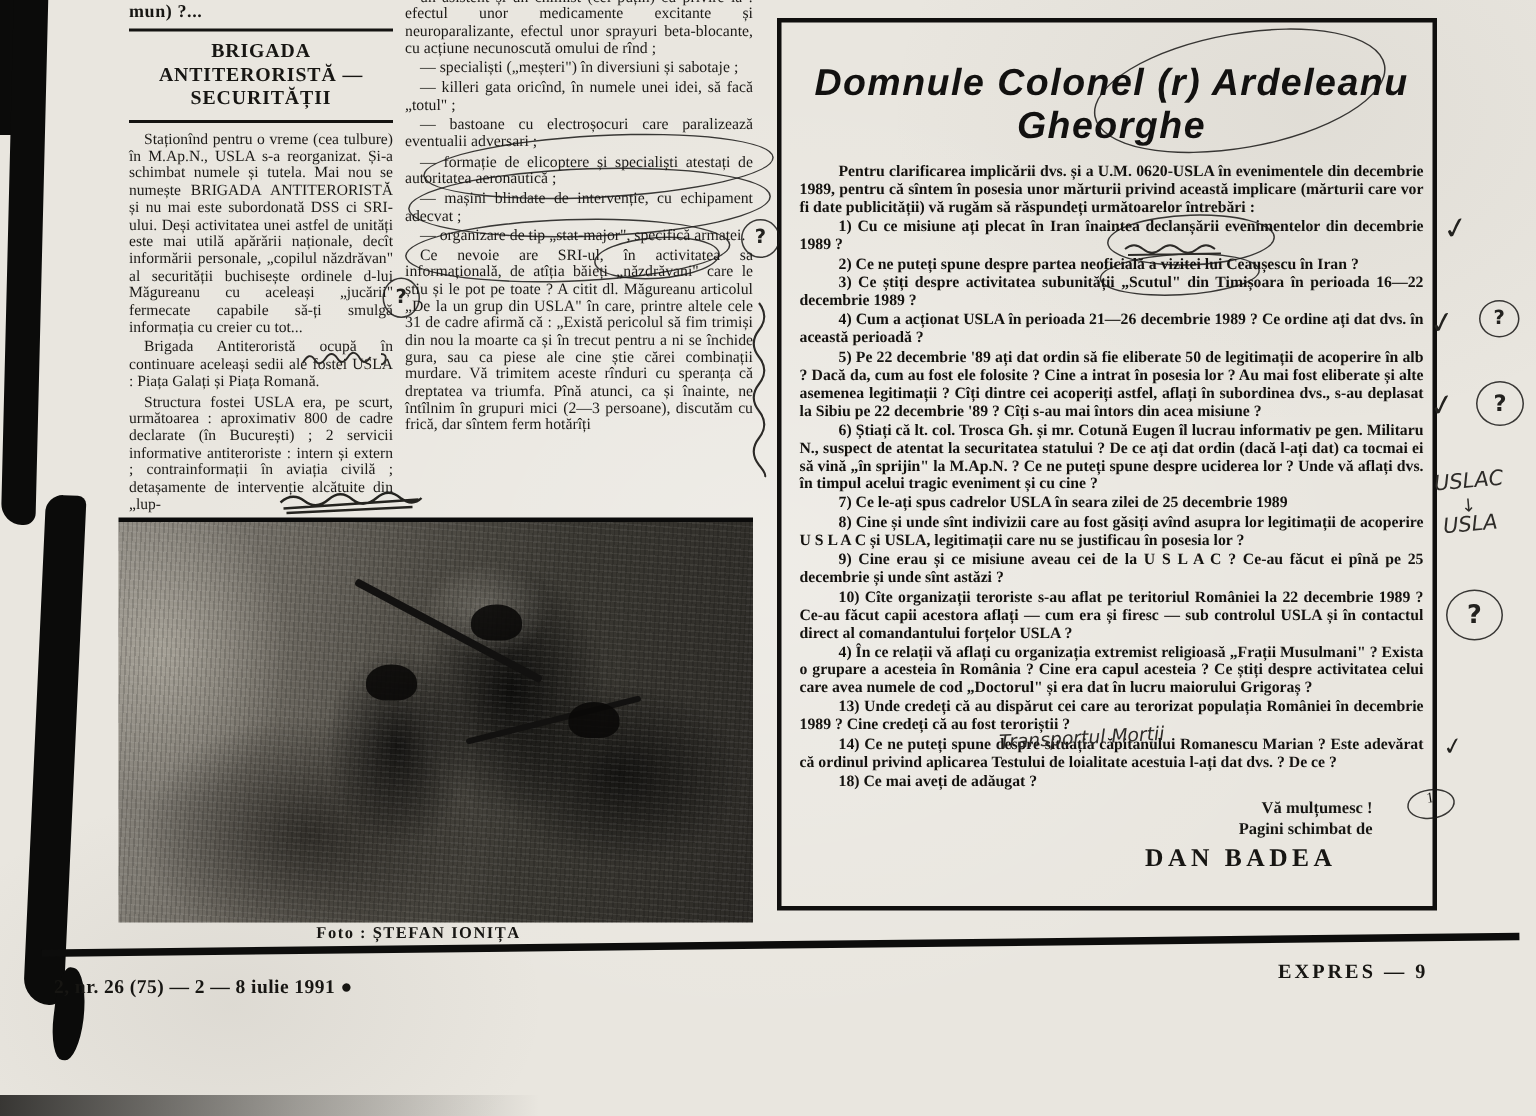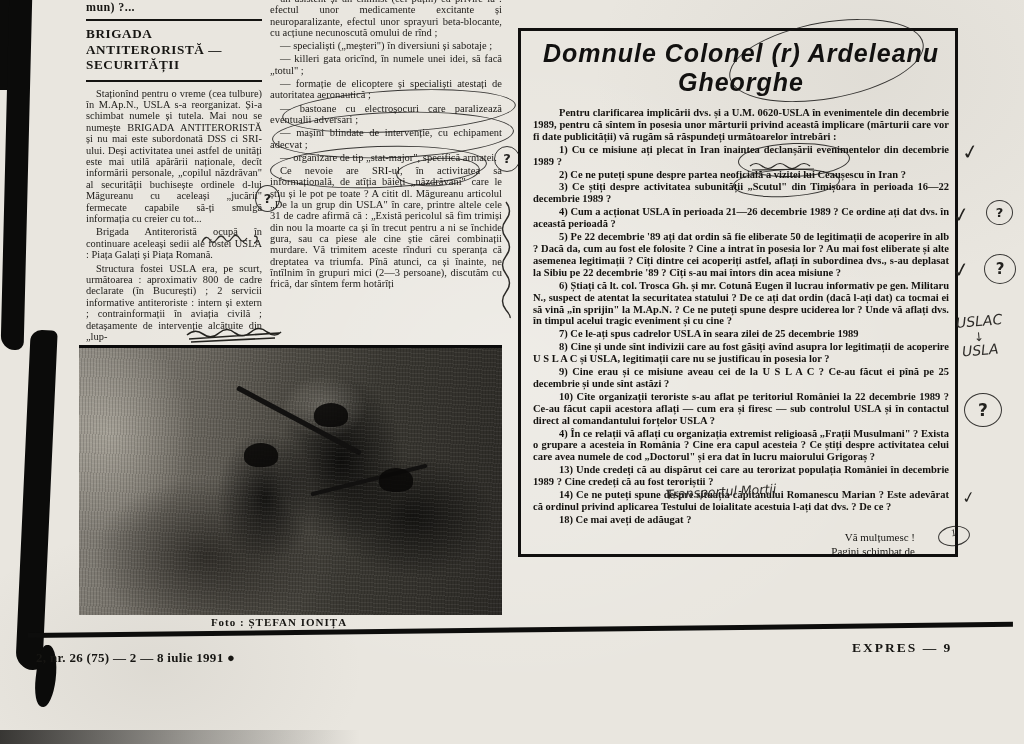--- a/index.html
+++ b/index.html
@@ -17,21 +17,21 @@
   .edge-a{left:5px; top:-10px; width:23px; height:360px; transform:rotate(1.4deg); border-radius:4px 10px 8px 14px;}
   .edge-b{left:23px; top:330px; width:27px; height:340px; transform:rotate(2.6deg); border-radius:12px 6px 10px 18px;}
   .edge-c{left:36px; top:645px; width:20px; height:62px; transform:rotate(7deg); border-radius:40% 60% 50% 50%;}
   .edge-blob1{left:0px; top:0px; width:30px; height:90px; border-radius:0 30% 50% 0;}
   .edge-smudge{position:absolute; left:0; top:730px; width:360px; height:14px;
     background:linear-gradient(to right, rgba(25,24,22,.85), rgba(25,24,22,.35) 55%, transparent);}
   
   .leftcol{position:absolute; left:86px; top:0; width:176px;}
   .frag{font-weight:bold; font-size:12px; letter-spacing:.4px;}
   .rule{height:2px; background:#151412; margin:4px 0;}
-  .headline{font-weight:bold; text-align:left; font-size:13.2px; line-height:15.5px; letter-spacing:.6px; margin-top:5px;}
+  .headline{font-weight:bold; text-align:center; font-size:13.2px; line-height:15.5px; letter-spacing:.6px; margin-top:5px;}
   .leftcol .body{margin-top:6px;}
   p.np{font-size:10.4px; line-height:11.4px; text-align:justify; text-indent:10px; margin:0 0 2px 0; color:#1c1a17;}
   
   .midcol{position:absolute; left:270px; top:-7px; width:232px;}
   
   .photo{position:absolute; left:79px; top:345px; width:423px; height:267px; border-top:3px solid #0a0a0a;
     background:
       radial-gradient(ellipse 60px 45px at 58% 22%, rgba(200,195,183,.35), transparent 70%),
       radial-gradient(ellipse 90px 120px at 62% 42%, rgba(0,0,0,.78), transparent 70%),
       radial-gradient(ellipse 70px 95px at 44% 56%, rgba(0,0,0,.72), transparent 70%),
@@ -44,27 +44,27 @@
     background:
       repeating-linear-gradient(93deg, rgba(0,0,0,.14) 0 1px, transparent 1px 3px),
       repeating-linear-gradient(4deg, rgba(255,255,255,.06) 0 1px, transparent 1px 4px);}
   .rifle{position:absolute; background:#121110; border-radius:2px;}
   .rifle1{left:150px; top:70px; width:140px; height:5px; transform:rotate(28deg);}
   .rifle2{left:230px; top:130px; width:120px; height:4px; transform:rotate(-14deg);}
   .helmet{position:absolute; width:34px; height:24px; border-radius:50% 50% 40% 40%; background:rgba(10,9,8,.9);}
   .h1{left:235px; top:55px;} .h2{left:165px; top:95px;} .h3{left:300px; top:120px;}
   .caption{position:absolute; left:164px; top:616px; width:230px; text-align:center; font-weight:bold; font-size:11px; letter-spacing:1px;}
   
-  .box{position:absolute; left:518px; top:28px; width:440px; height:529px; border:3px solid #100f0e;
-    padding:6px 6px 6px 12px; box-sizing:border-box; overflow:hidden;}
+  .box{position:absolute; left:518px; top:12px; width:440px; height:595px; border:3px solid #100f0e;
+    padding:24px 6px 6px 12px; box-sizing:border-box; overflow:hidden;}
   .box-title{font-family:"Liberation Sans", sans-serif; font-style:italic; font-weight:bold;
     font-size:25px; letter-spacing:1px; text-align:center; margin:2px 0 10px 0; color:#121110;}
   .box p.q{font-size:10.5px; line-height:11.9px; font-weight:bold; text-align:justify; text-indent:26px;
     margin:0 0 1px 0; color:#14120f;}
-  .closing{margin-top:4px; text-align:right; padding-right:34px; font-weight:normal; font-size:11px; line-height:14px;}
+  .closing{margin-top:4px; text-align:right; padding-right:34px; font-weight:bold; font-size:11px; line-height:14px;}
   .byline{text-align:right; padding-right:58px; font-weight:bold; font-size:17px; letter-spacing:3px; margin-top:2px;}
   
   .footrule{position:absolute; left:28px; top:633px; width:985px; height:4.5px; background:#0d0d0c; transform:rotate(-0.65deg); transform-origin:left center;}
   .footer-left{position:absolute; left:36px; top:650px; font-weight:bold; font-size:13px; letter-spacing:.3px;}
   .footer-right{position:absolute; left:852px; top:640px; font-weight:bold; font-size:13.5px; letter-spacing:2px;}
   
   .hand{position:absolute; color:#23221f; pointer-events:none;}
   .oval{position:absolute; border:1.6px solid rgba(25,24,22,.85); border-radius:50%; pointer-events:none;}
   .check{font-family:"DejaVu Sans", sans-serif; font-size:20px; font-weight:bold; transform:rotate(-10deg);}
   .qcirc{border:1.5px solid rgba(25,24,22,.85); border-radius:50%; text-align:center;
@@ -97,22 +97,22 @@
         <p class="np">Brigada Antiteroristă ocupă în continuare aceleași sedii ale fostei USLA : Piața Galați și Piața Romană.</p>
         <p class="np">Structura fostei USLA era, pe scurt, următoarea : aproximativ 800 de cadre declarate (în București) ; 2 servicii informative antiteroriste : intern și extern ; contrainformații în aviația civilă ; detașamente de intervenție alcătuite din „lup-</p>
       </div>
   </div>
 
   <div class="midcol">
 
   <p class="np" style="font-size:10.5px;line-height:11.3px;">un asistent și un chimist (cel puțin) cu privire la : efectul unor medicamente excitante și neuroparalizante, efectul unor sprayuri beta-blocante, cu acțiune necunoscută omului de rînd ;</p>
       <p class="np" style="font-size:10.5px;line-height:11.3px;">— specialiști („meșteri") în diversiuni și sabotaje ;</p>
       <p class="np" style="font-size:10.5px;line-height:11.3px;">— killeri gata oricînd, în numele unei idei, să facă „totul" ;</p>
+      <p class="np" style="font-size:10.5px;line-height:11.3px;">— bastoane cu electroșocuri care paralizează eventualii adversari ;</p>
       <p class="np" style="font-size:10.5px;line-height:11.3px;">— formație de elicoptere și specialiști atestați de autoritatea aeronautică ;</p>
-      <p class="np" style="font-size:10.5px;line-height:11.3px;">— bastoane cu electroșocuri care paralizează eventualii adversari ;</p>
       <p class="np" style="font-size:10.5px;line-height:11.3px;">— mașini blindate de intervenție, cu echipament adecvat ;</p>
       <p class="np" style="font-size:10.5px;line-height:11.3px;">— organizare de tip „stat-major", specifică armatei.</p>
       <p class="np" style="font-size:10.5px;line-height:11.3px;">Ce nevoie are SRI-ul, în activitatea sa informațională, de atîția băieți „năzdrăvani" care le știu și le pot pe toate ? A citit dl. Măgureanu articolul „De la un grup din USLA" în care, printre altele cele 31 de cadre afirmă că : „Există pericolul să fim trimiși din nou la moarte ca și în trecut pentru a ni se închide gura, sau ca piese ale cine știe cărei combinații murdare. Vă trimitem aceste rînduri cu speranța că dreptatea va triumfa. Pînă atunci, ca și înainte, ne întîlnim în grupuri mici (2—3 persoane), discutăm cu frică, dar sîntem ferm hotărîți</p>
     </div>
 
   <div class="photo">
     <div class="rifle rifle1"></div>
     <div class="rifle rifle2"></div>
     <div class="helmet h1"></div>
     <div class="helmet h2"></div>

